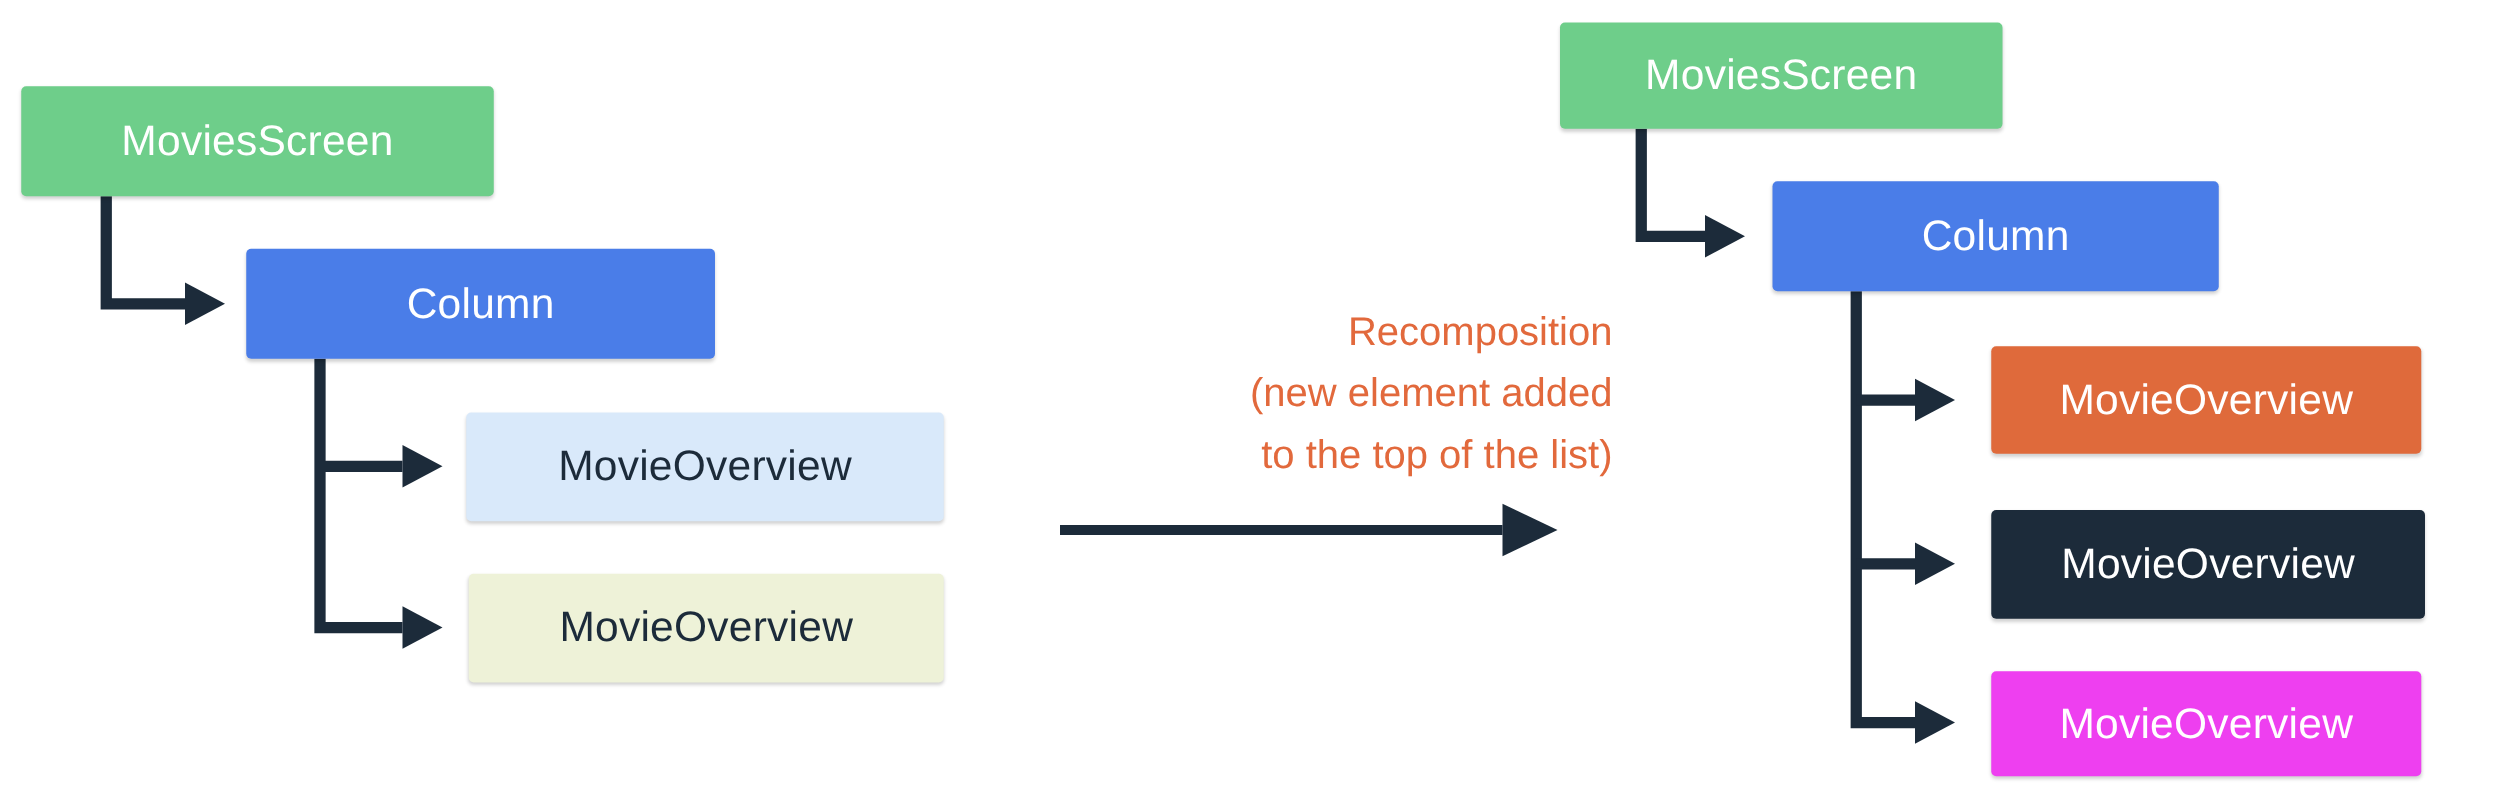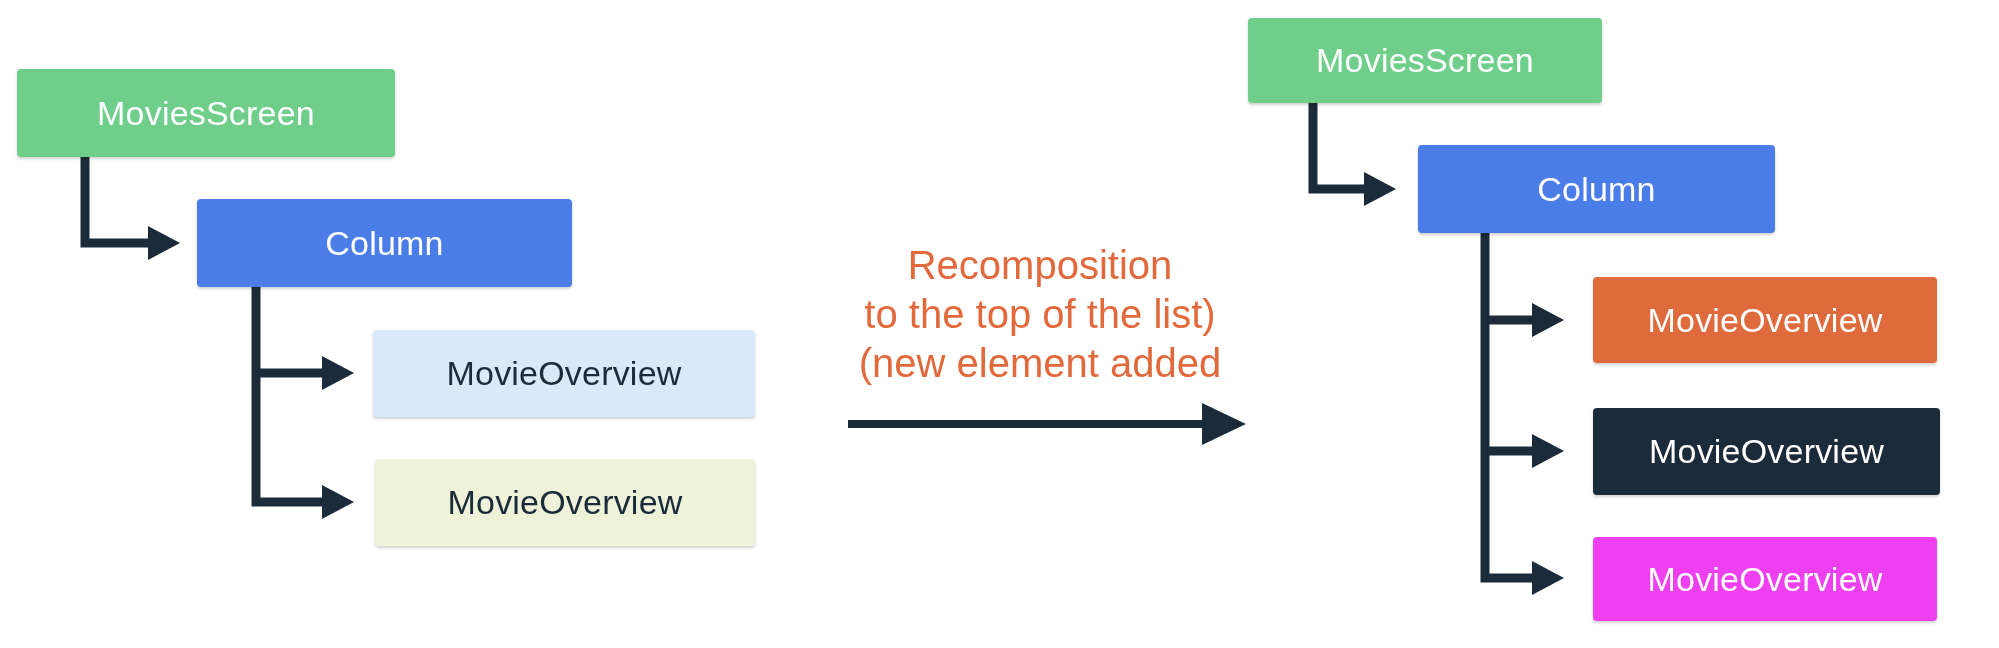--- a/index.html
+++ b/index.html
@@ -28,22 +28,22 @@
   
   .n-r1{left:1248px; top:18px;  width:354px; height:85px;}
   .n-r2{left:1418px; top:145px; width:357px; height:88px;}
   .n-r3{left:1593px; top:277px; width:344px; height:86px;}
   .n-r4{left:1593px; top:408px; width:347px; height:87px;}
   .n-r5{left:1593px; top:537px; width:344px; height:84px;}
 
   .annotation{
     position:absolute;
     left:790px; top:241px; width:500px;
-    text-align:center;
-    font-size:40px;
+    text-align:right;
+    font-size:32px;
     line-height:49px;
     font-weight:400;
   }
   .connectors{position:absolute;left:0;top:0;}
 </style>
 </head>
 <body>
 
 <div class="canvas">
 
@@ -75,22 +75,22 @@
 
   <div>
     <div class="node n-l1" style="background-color: rgb(110, 206, 138); color: rgb(255, 255, 255);">MoviesScreen</div>
     <div class="node n-l2" style="background-color: rgb(74, 125, 232); color: rgb(255, 255, 255);">Column</div>
     <div class="node n-l3" style="background-color: rgb(217, 233, 250); color: rgb(28, 43, 58);">MovieOverview</div>
     <div class="node n-l4" style="background-color: rgb(238, 242, 216); color: rgb(28, 43, 58);">MovieOverview</div>
   </div>
 
   <div class="annotation" style="color: rgb(226, 105, 60);">
     <div>Recomposition</div>
+    <div>(new element added</div>
     <div>to the top of the list)</div>
-    <div>(new element added</div>
   </div>
 
   <div>
     <div class="node n-r1" style="background-color: rgb(110, 206, 138); color: rgb(255, 255, 255);">MoviesScreen</div>
     <div class="node n-r2" style="background-color: rgb(74, 125, 232); color: rgb(255, 255, 255);">Column</div>
     <div class="node n-r3" style="background-color: rgb(223, 106, 59); color: rgb(255, 255, 255);">MovieOverview</div>
     <div class="node n-r4" style="background-color: rgb(28, 43, 58); color: rgb(255, 255, 255);">MovieOverview</div>
     <div class="node n-r5" style="background-color: rgb(238, 63, 240); color: rgb(255, 255, 255);">MovieOverview</div>
   </div>
 

